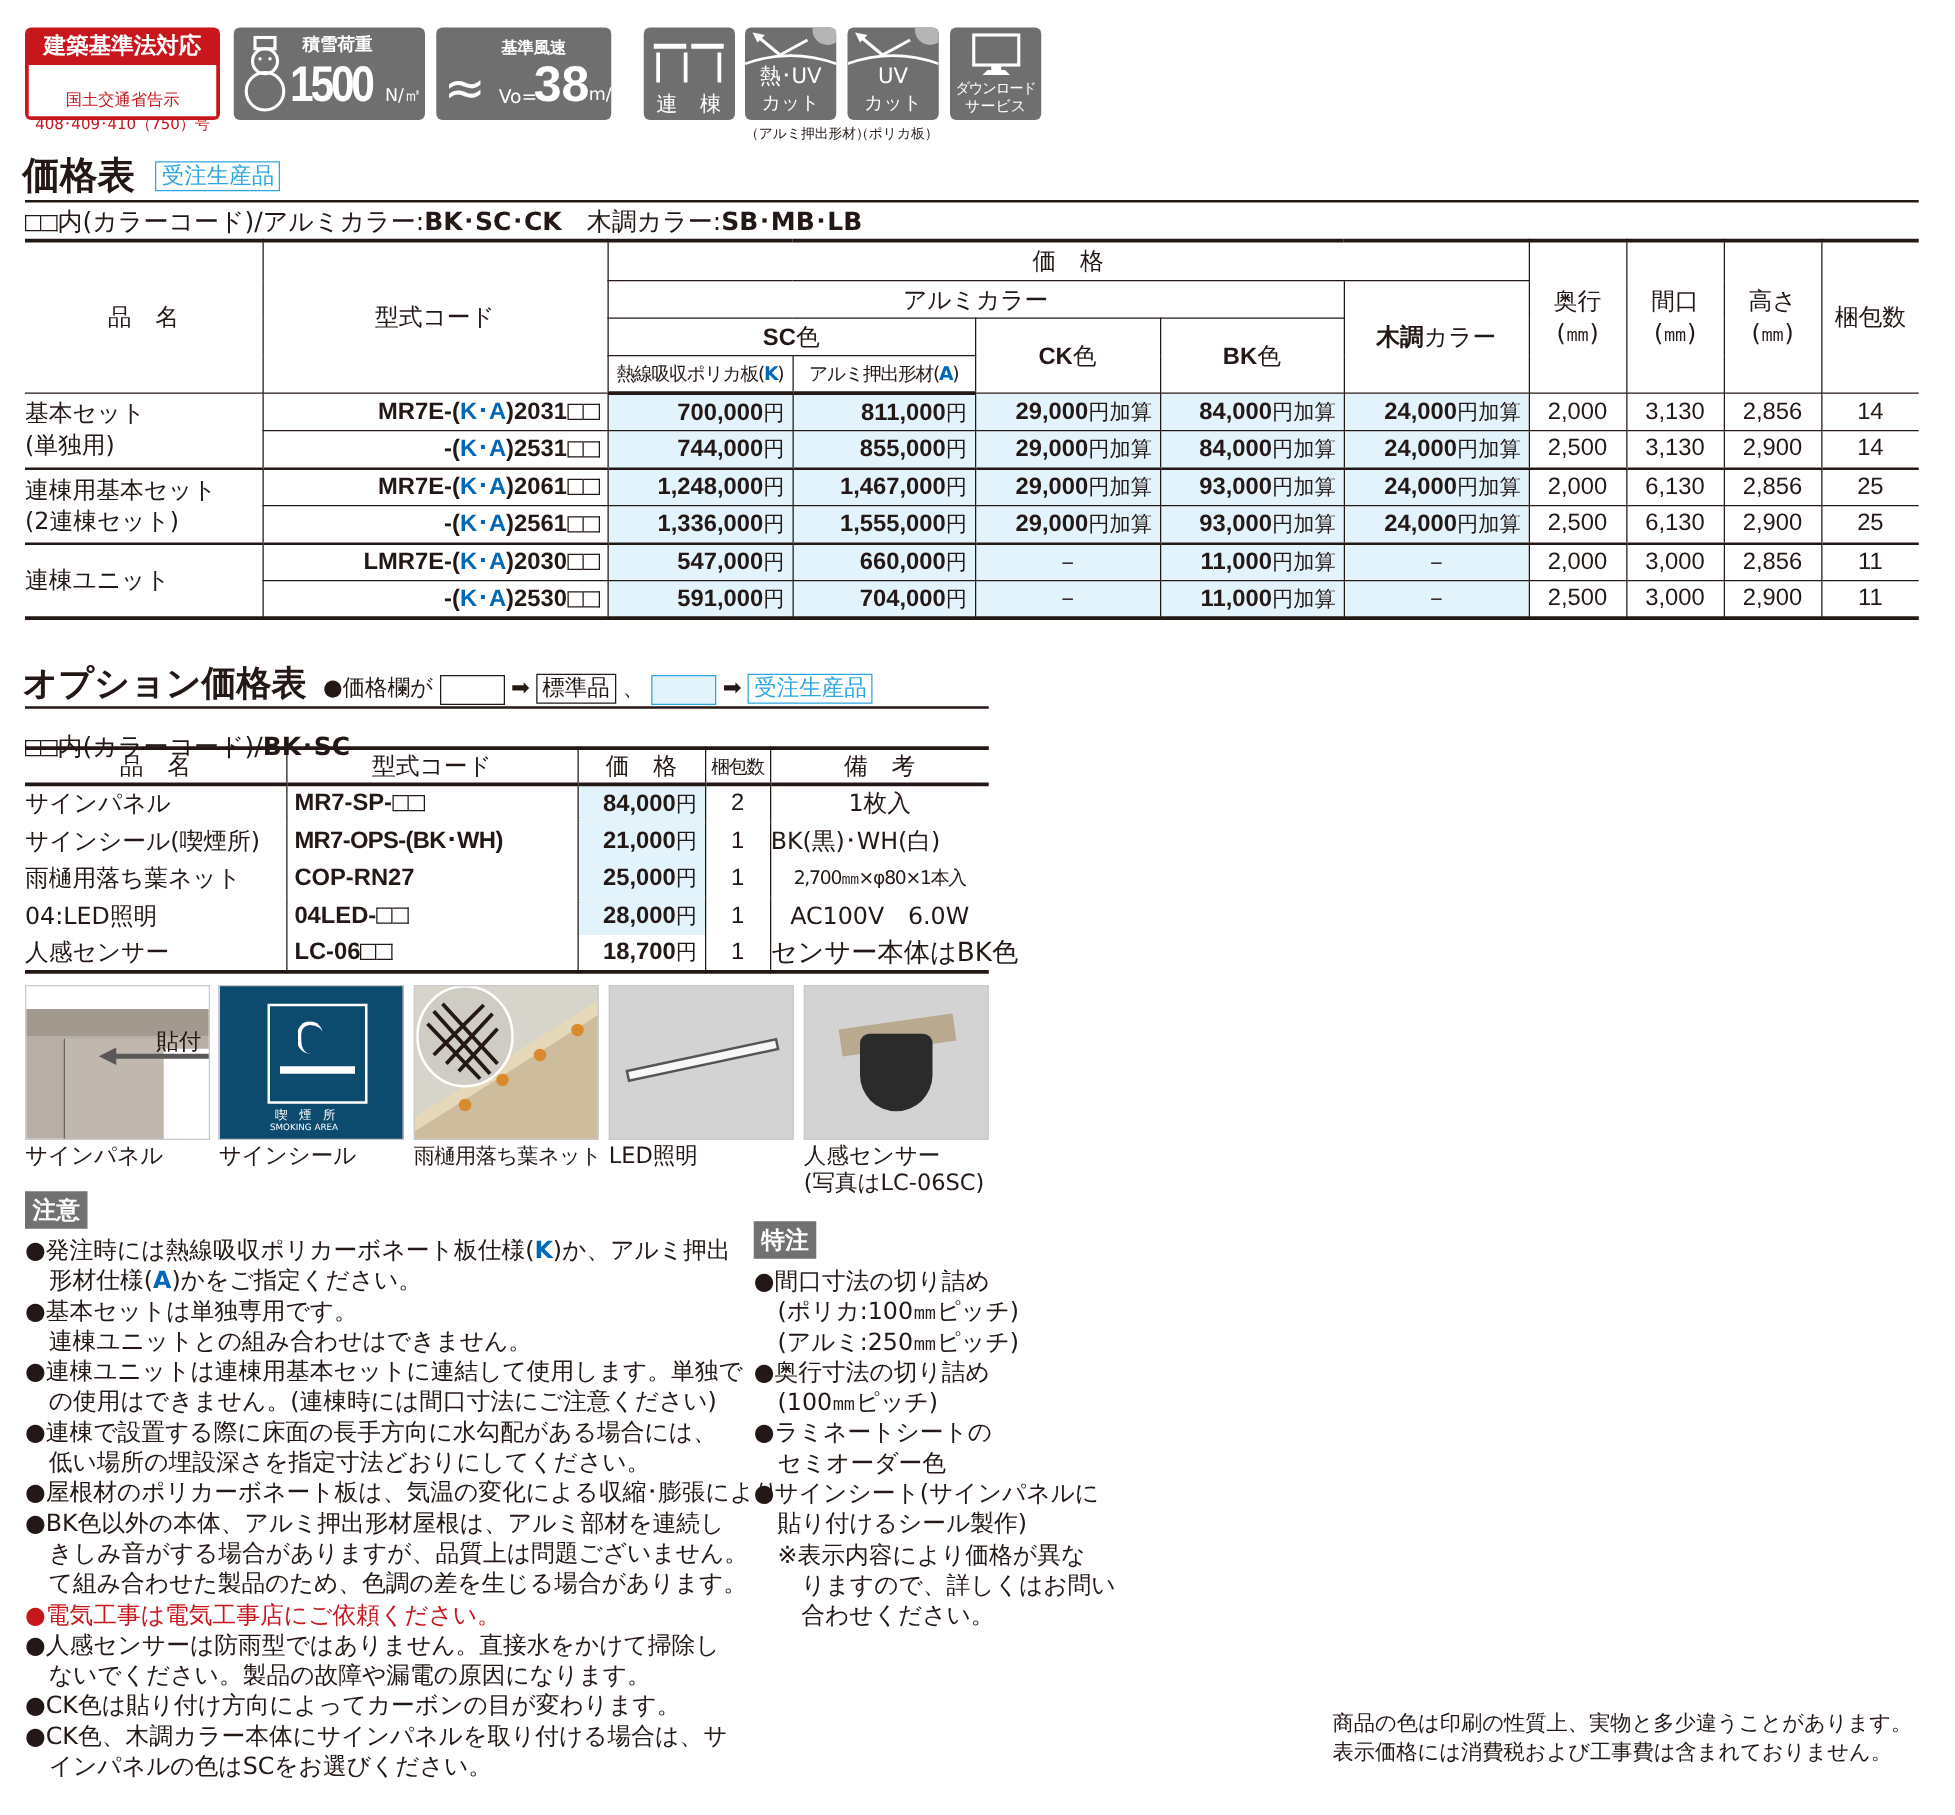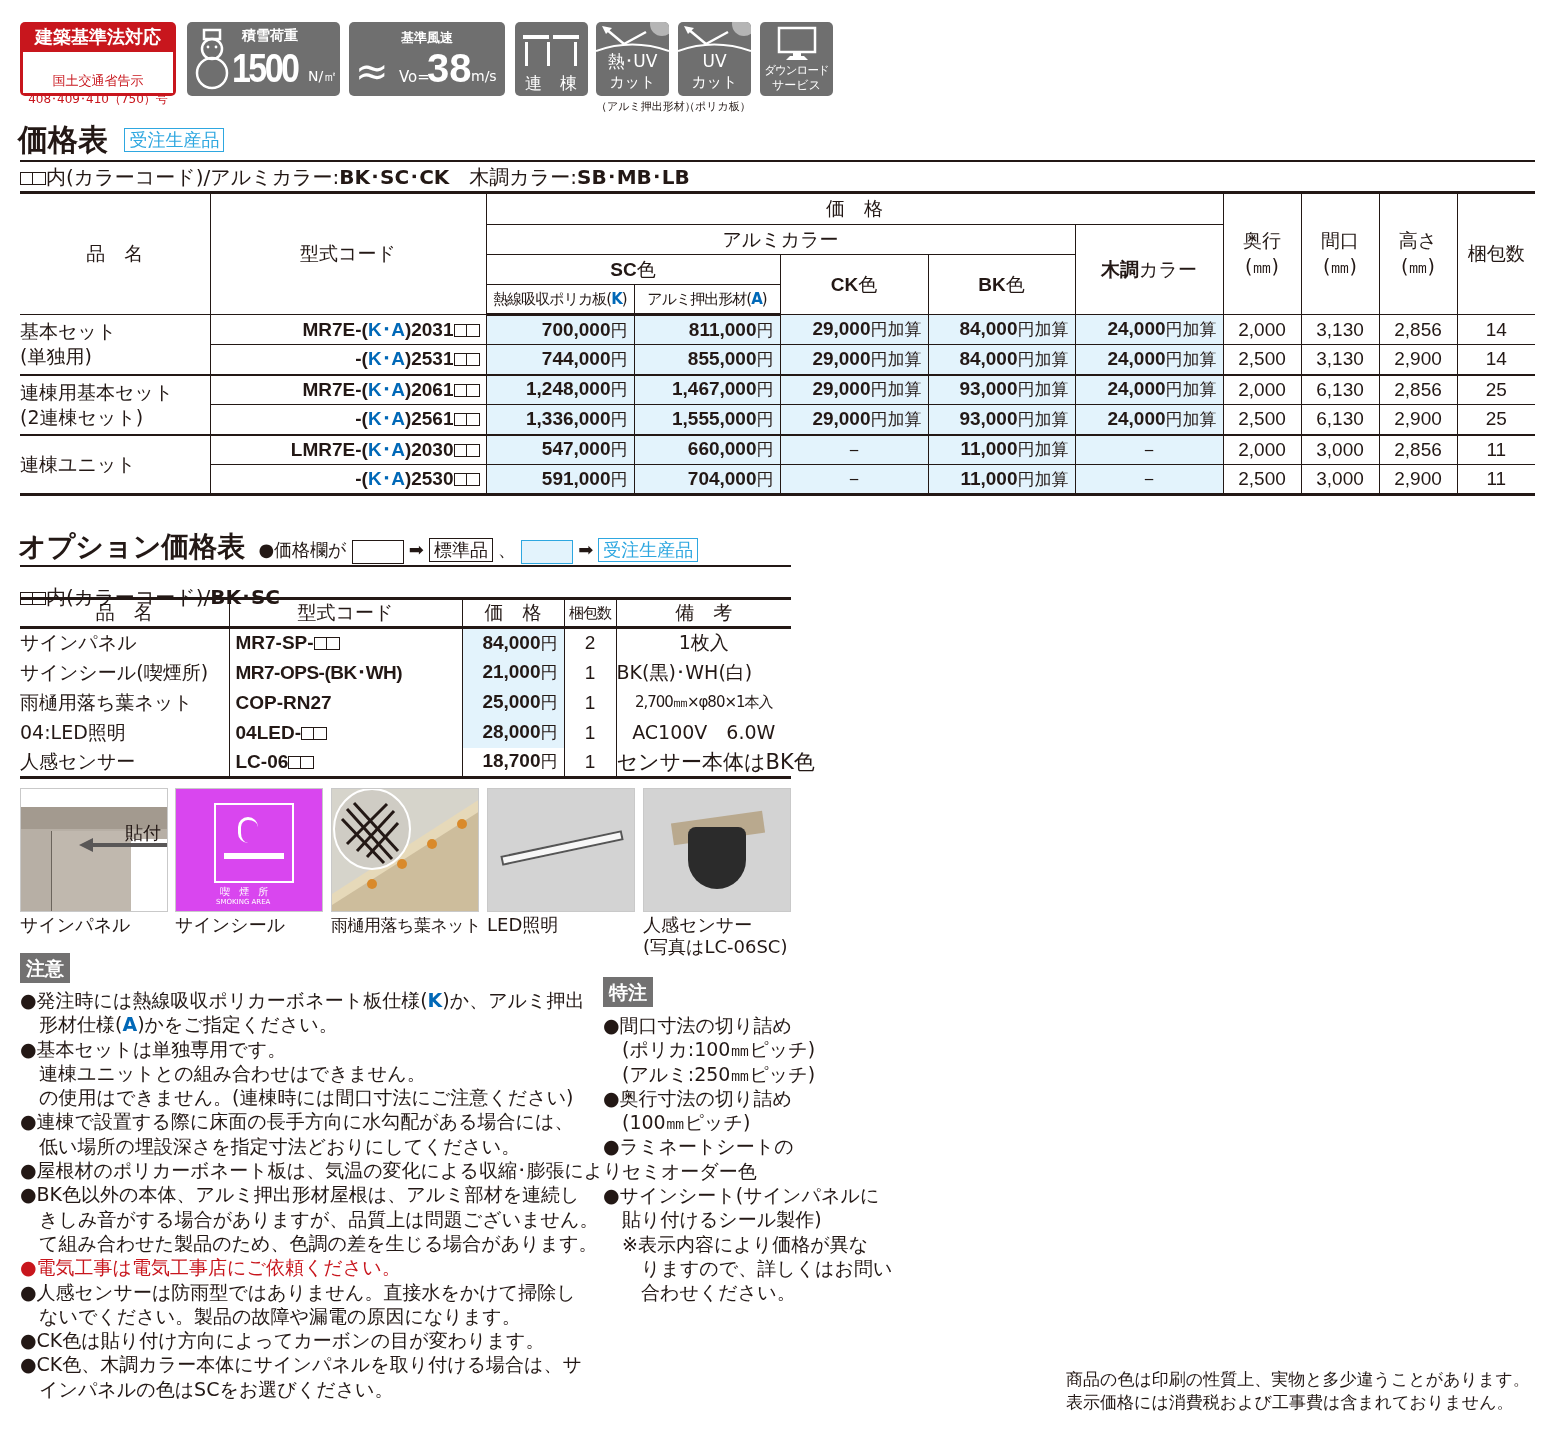--- a/index.html
+++ b/index.html
@@ -9,21 +9,21 @@
 
   
   .badge { position: absolute; border-radius: 5px; background: #6f6f6f; color: #fff; overflow: hidden; }
   .badge-red { left: 20px; top: 22px; width: 156px; height: 74px; background: #c8161d; border-radius: 5px; }
   .badge-red .hdr { height: 30px; line-height: 30px; text-align: center; font-weight: bold; font-size: 18px; color: #fff; }
   .badge-red .body { position: absolute; left: 3px; right: 3px; top: 30px; bottom: 3px; background: #fff; color: #c8161d; text-align: center; font-size: 13px; line-height: 19px; padding-top: 19px; }
   .snow { left: 187px; top: 22px; width: 153px; height: 74px; }
   .snow .lbl { position: absolute; left: 55px; top: 5px; font-size: 14px; font-weight: bold; }
   .snow .num { position: absolute; left: 45px; top: 24px; font-size: 40px; font-weight: bold; letter-spacing: -3px; font-family: "Liberation Sans", sans-serif; transform: scaleX(0.85); transform-origin: left; }
   .snow .unit { position: absolute; left: 121px; top: 46px; font-size: 14px; }
-  .wind { left: 349px; top: 22px; width: 156px; height: 74px; padding-left: 40px; }
+  .wind { left: 349px; top: 22px; width: 140px; height: 74px; padding-left: 40px; }
   .wind .lbl { position: absolute; left: 52px; top: 7px; font-size: 13px; font-weight: bold; }
   .wind .sym { position: absolute; left: 6px; top: 26px; font-size: 40px; }
   .wind .v0 { position: absolute; left: 50px; top: 46px; font-size: 15px; }
   .wind .num { position: absolute; left: 78px; top: 24px; font-size: 40px; font-weight: bold; font-family: "Liberation Sans", sans-serif; }
   .wind .unit { position: absolute; left: 122px; top: 46px; font-size: 14px; }
   .sq { top: 22px; width: 73px; height: 74px; text-align: center; }
   .sq .t1 { position: absolute; left: 0; right: 0; font-size: 17px; line-height: 18px; }
   .sq .t2 { position: absolute; left: 0; right: 0; font-size: 15px; line-height: 16px; }
   .cap { position: absolute; top: 99px; font-size: 11px; color: #231815; }
 
@@ -350,21 +350,21 @@
 
 <div class="thumb" style="left:20px;background:linear-gradient(180deg,#fff 0 18px,#a39a8f 18px 40px,#b7afa5 40px)">
   <div class="abs" style="left:30px;top:42px;width:95px;height:82px;background:#c0b8ae;border-left:1px solid #6b645c"></div>
   <div class="abs" style="left:110px;top:50px;width:38px;height:74px;background:#fff"></div>
   <div class="abs" style="left:104px;top:32px;font-size:18px;color:#231815">貼付</div>
   <div class="abs" style="left:70px;top:54px;width:80px;height:4px;background:#595757"></div>
   <div class="abs" style="left:58px;top:49px;width:0;height:0;border-top:7px solid transparent;border-bottom:7px solid transparent;border-right:14px solid #595757"></div>
 </div>
 <div class="thumb-cap" style="left:20px">サインパネル</div>
 
-<div class="thumb" style="left:175px;background:#d946ef">
+<div class="thumb" style="left:175px;background:#0c4a6e">
   <div class="abs" style="left:38px;top:14px;width:80px;height:80px;border:2px solid #fff">
     <div class="abs" style="left:22px;top:12px;width:20px;height:26px;border:3px solid #fff;border-radius:10px;border-right:none;border-bottom:none"></div>
     <div class="abs" style="left:8px;top:48px;width:60px;height:6px;background:#fff"></div>
   </div>
   <div class="abs" style="left:44px;top:96px;font-size:10px;color:#fff;letter-spacing:3px">喫 煙 所</div>
   <div class="abs" style="left:40px;top:109px;font-size:7px;color:#fff">SMOKING AREA</div>
 </div>
 <div class="thumb-cap" style="left:175px">サインシール</div>
 
 <div class="thumb" style="left:331px;background:#d6d4cb">
@@ -400,20 +400,21 @@
   <div class="abs" style="left:44px;top:38px;width:58px;height:62px;background:#2b2b2b;border-radius:8px 8px 30px 30px"></div>
 </div>
 <div class="thumb-cap" style="left:643px"><span>人感センサー</span><br><span>(写真はLC-06SC)</span></div>
 
 <div class="box-label" style="left:20px;top:953px">注意</div>
 <div class="abs" style="left:20px;top:988px;font-size:19px;line-height:24.3px;white-space:nowrap">
   <div><span>●発注時には熱線吸収ポリカーボネート板仕様(</span><b class="blue">K</b><span>)か、アルミ押出</span></div>
   <div><span>　形材仕様(</span><b class="blue">A</b><span>)かをご指定ください。</span></div>
   <div>●基本セットは単独専用です。</div>
   <div>　連棟ユニットとの組み合わせはできません。</div>
+  <div>●連棟ユニットは連棟用基本セットに連結して使用します。単独で</div>
   <div>　の使用はできません。(連棟時には間口寸法にご注意ください)</div>
   <div>●連棟で設置する際に床面の長手方向に水勾配がある場合には、</div>
   <div>　低い場所の埋設深さを指定寸法どおりにしてください。</div>
   <div>●屋根材のポリカーボネート板は、気温の変化による収縮･膨張により</div>
   <div>●BK色以外の本体、アルミ押出形材屋根は、アルミ部材を連続し</div>
   <div>　きしみ音がする場合がありますが、品質上は問題ございません。</div>
   <div>　て組み合わせた製品のため、色調の差を生じる場合があります。</div>
   <div class="red">●電気工事は電気工事店にご依頼ください。</div>
   <div>●人感センサーは防雨型ではありません。直接水をかけて掃除し</div>
   <div>　ないでください。製品の故障や漏電の原因になります。</div>

